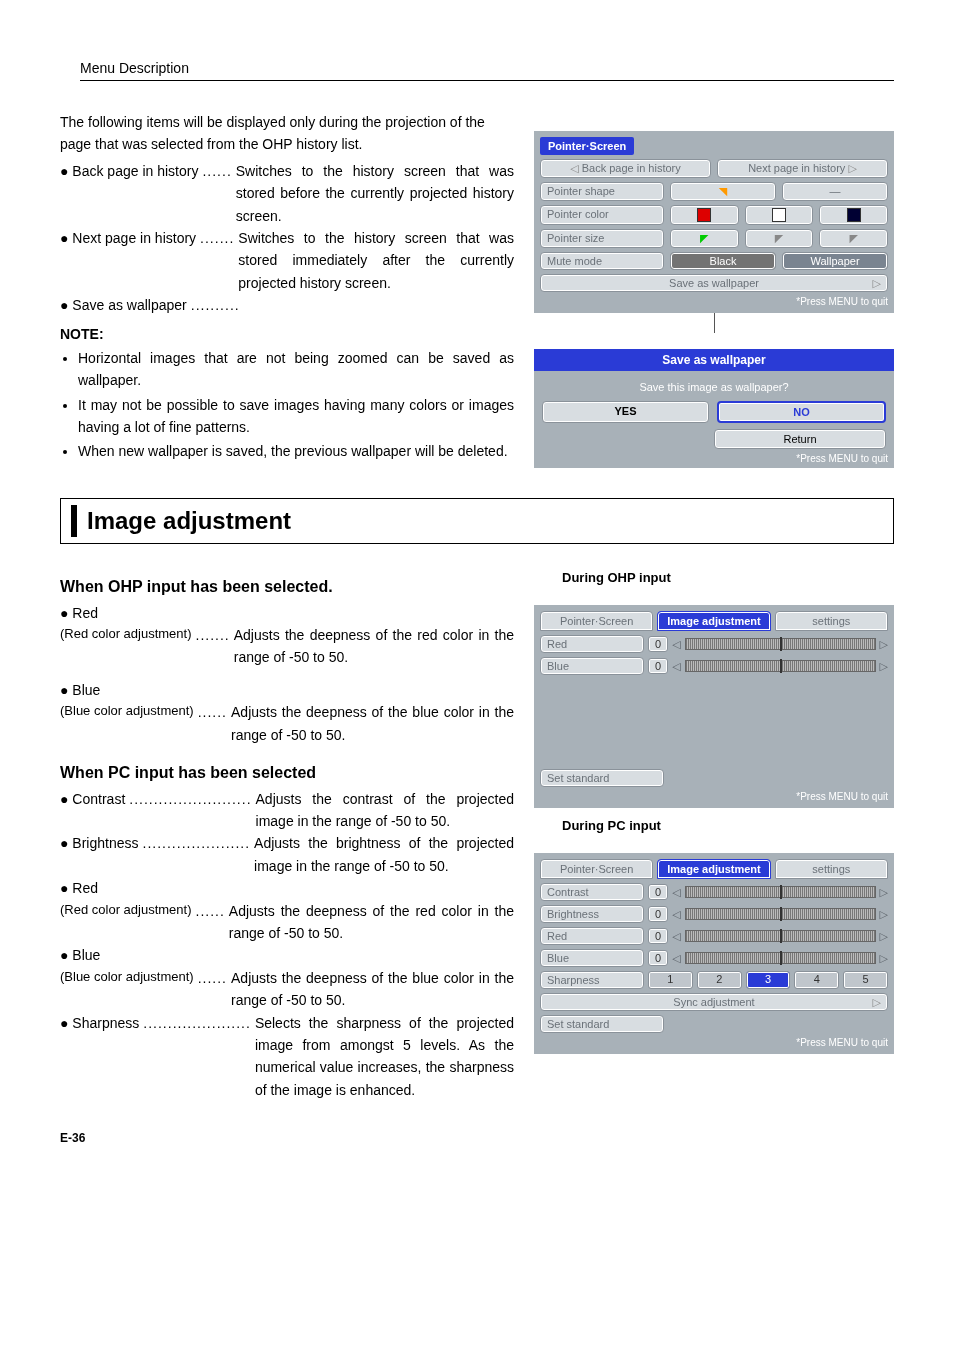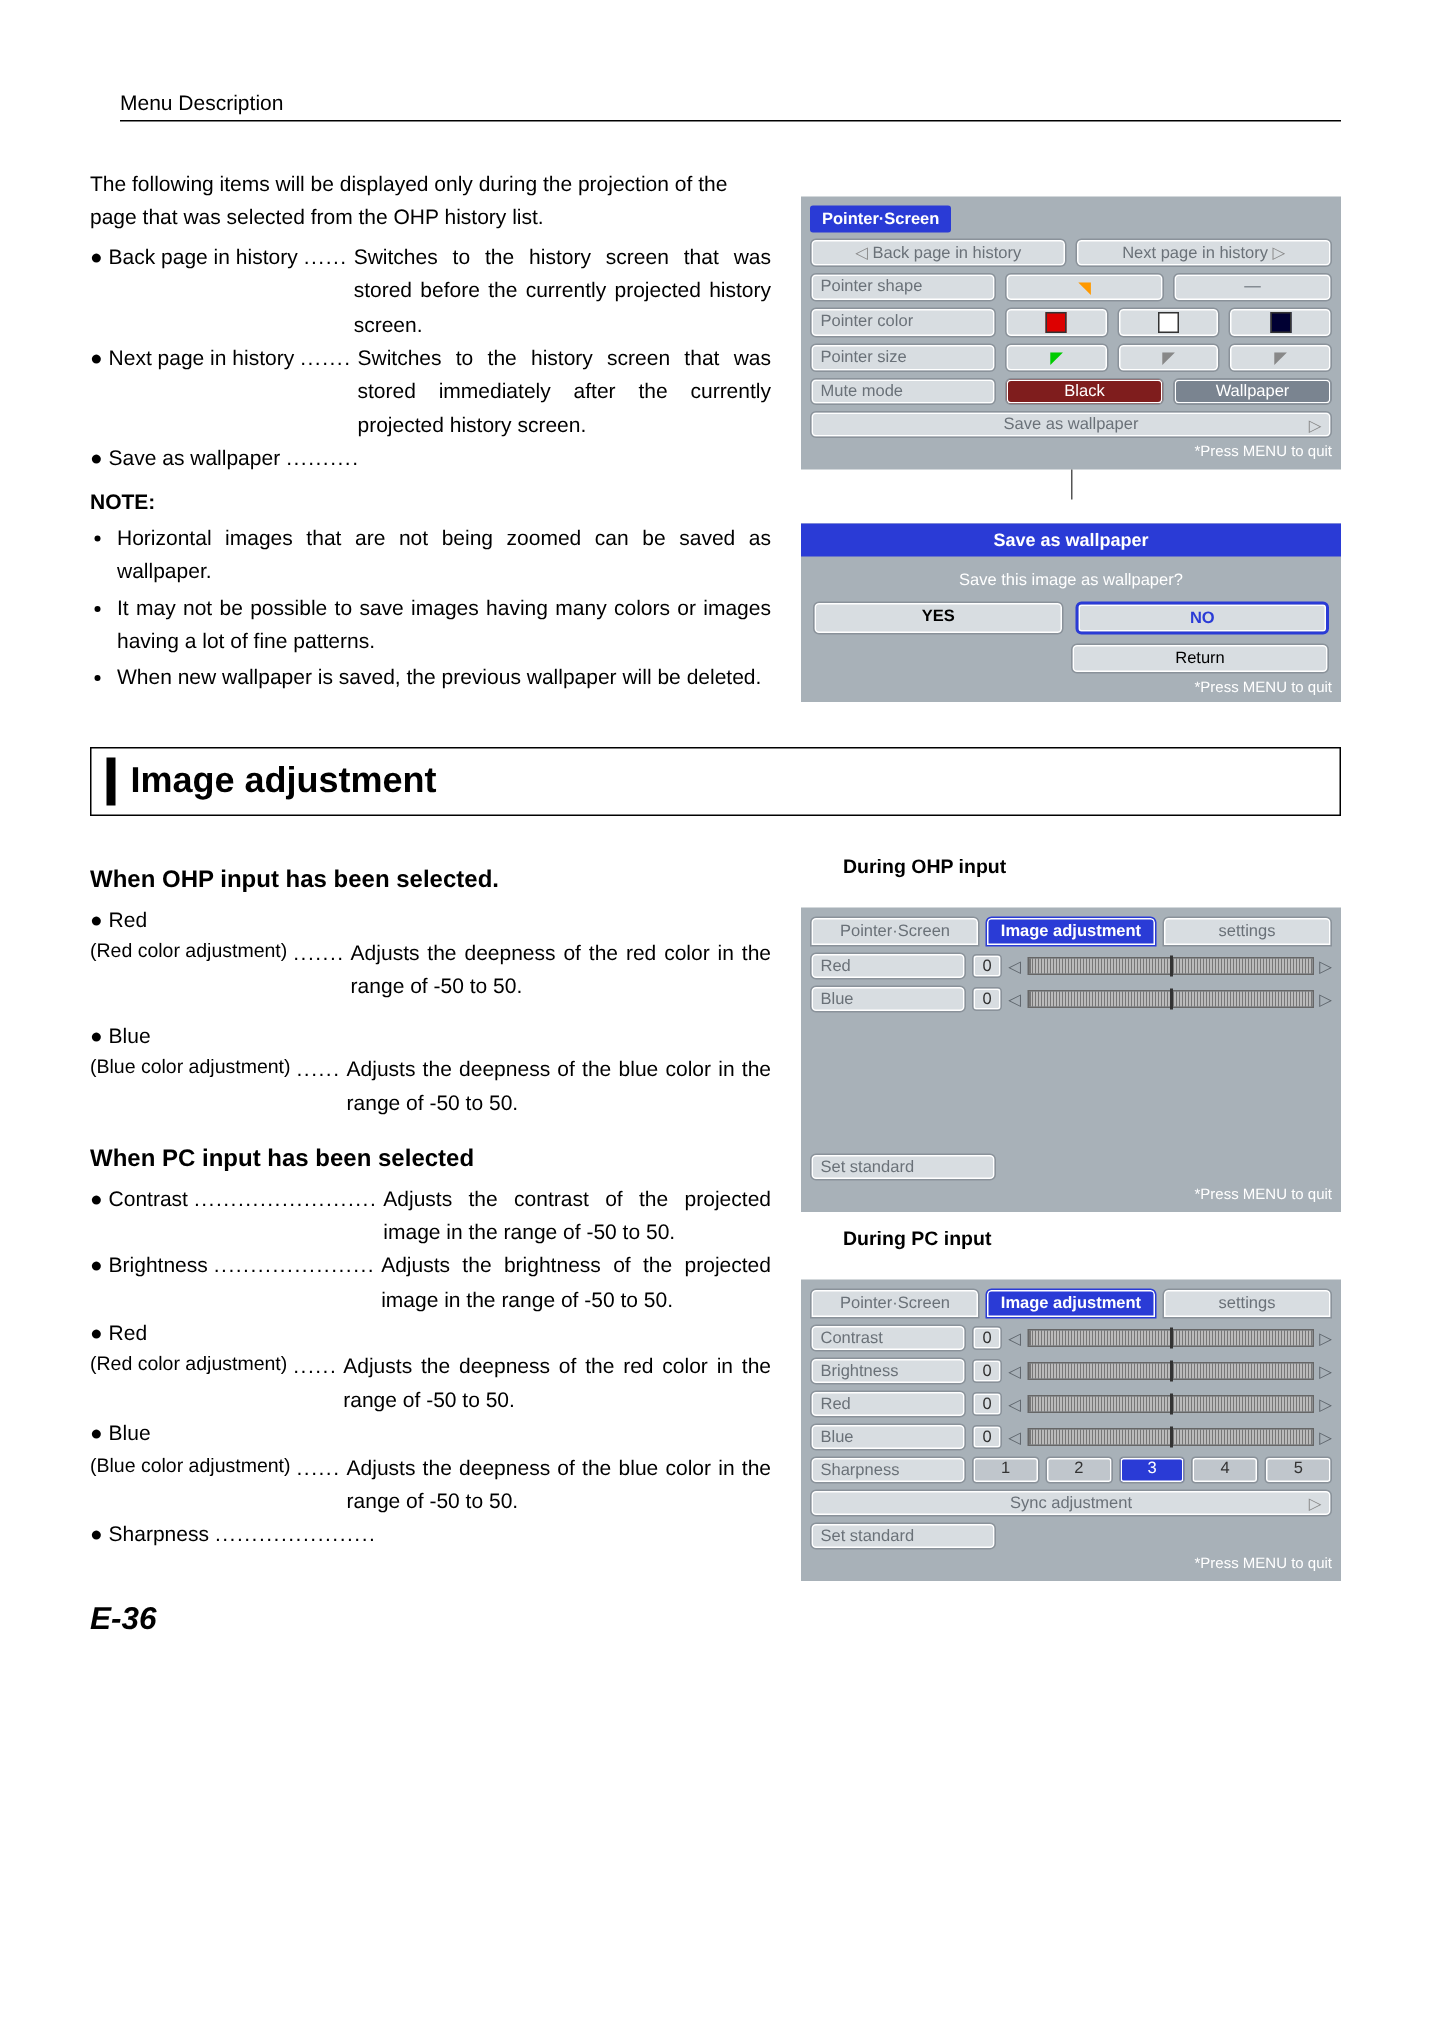--- a/index.html
+++ b/index.html
@@ -280,24 +280,23 @@
     height:20px;
     position:relative;
   }
   .leader::after {
     content:"";
     position:absolute;
     left:50%; top:0; bottom:0;
     border-left:1px solid #555;
   }
   .page-num {
-    font-style: italic;
-    font-weight: bold;
-    font-size: 21px;
-    margin-top: 14px;
+    font-weight: bold;
+    font-size: 12px;
+    margin-top: 30px;
   }
   .arrow-right-edge {
     position:absolute; right:6px; top:2px; color:#888;
   }
 </style>
 </head>
 <body>
 
 <div class="header-line">Menu Description</div>
 
@@ -347,21 +346,21 @@
         <div class="fig-btn"><span class="swatch" style="background:#003"></span></div>
       </div>
       <div class="fig-row">
         <div class="fig-label-btn">Pointer size</div>
         <div class="fig-btn"><span class="tri-green">◤</span></div>
         <div class="fig-btn"><span style="color:#888">◤</span></div>
         <div class="fig-btn"><span style="color:#888">◤</span></div>
       </div>
       <div class="fig-row">
         <div class="fig-label-btn">Mute mode</div>
-        <div class="fig-btn" style="background:#7f1d1d;color:#fff">Black</div>
+        <div class="fig-btn" style="background:#737373;color:#fff">Black</div>
         <div class="fig-btn" style="background:#7a8490;color:#fff">Wallpaper</div>
       </div>
       <div class="fig-wide">
         <span>Save as wallpaper</span>
         <span class="arrow-right-edge">▷</span>
       </div>
       <div class="fig-footer">*Press MENU to quit</div>
     </div>
 
     <span class="leader"></span>
@@ -434,20 +433,21 @@
       <div class="bullet-term">Blue</div>
       <div class="def-row">
         <span class="def-term small-label">(Blue color adjustment)</span>
         <span class="def-dots">......</span>
         <span class="def-desc">Adjusts the deepness of the blue color in the range of -50 to 50.</span>
       </div>
     </div>
     <div class="def-row">
       <span class="bullet-term def-term">Sharpness</span>
       <span class="def-dots">......................</span>
+      <span class="def-desc">Selects the sharpness of the projected image from amongst 5 levels. As the numerical value increases, the sharpness of the image is enhanced.</span>
     </div>
   </div>
 
   <div class="right-col">
     <div class="right-head">During OHP input</div>
     <div class="figure-box">
       <div class="tabs">
         <div class="tab">Pointer·Screen</div>
         <div class="tab active">Image adjustment</div>
         <div class="tab">settings</div>

